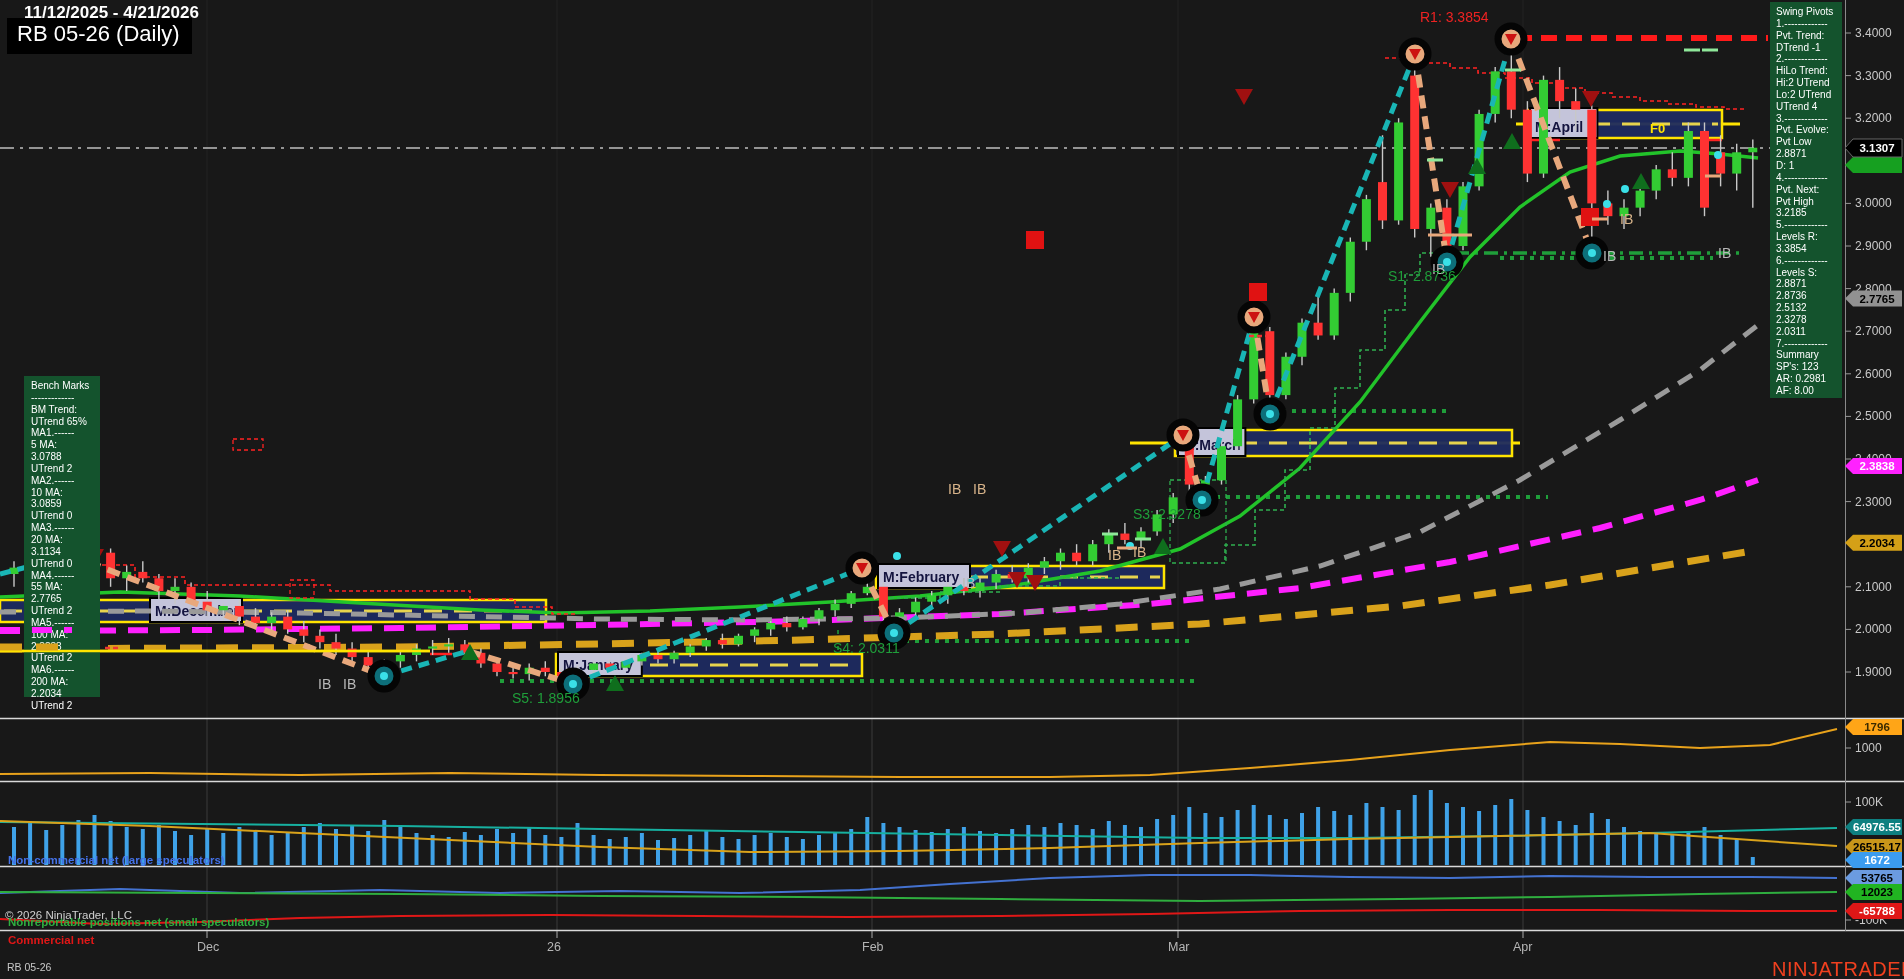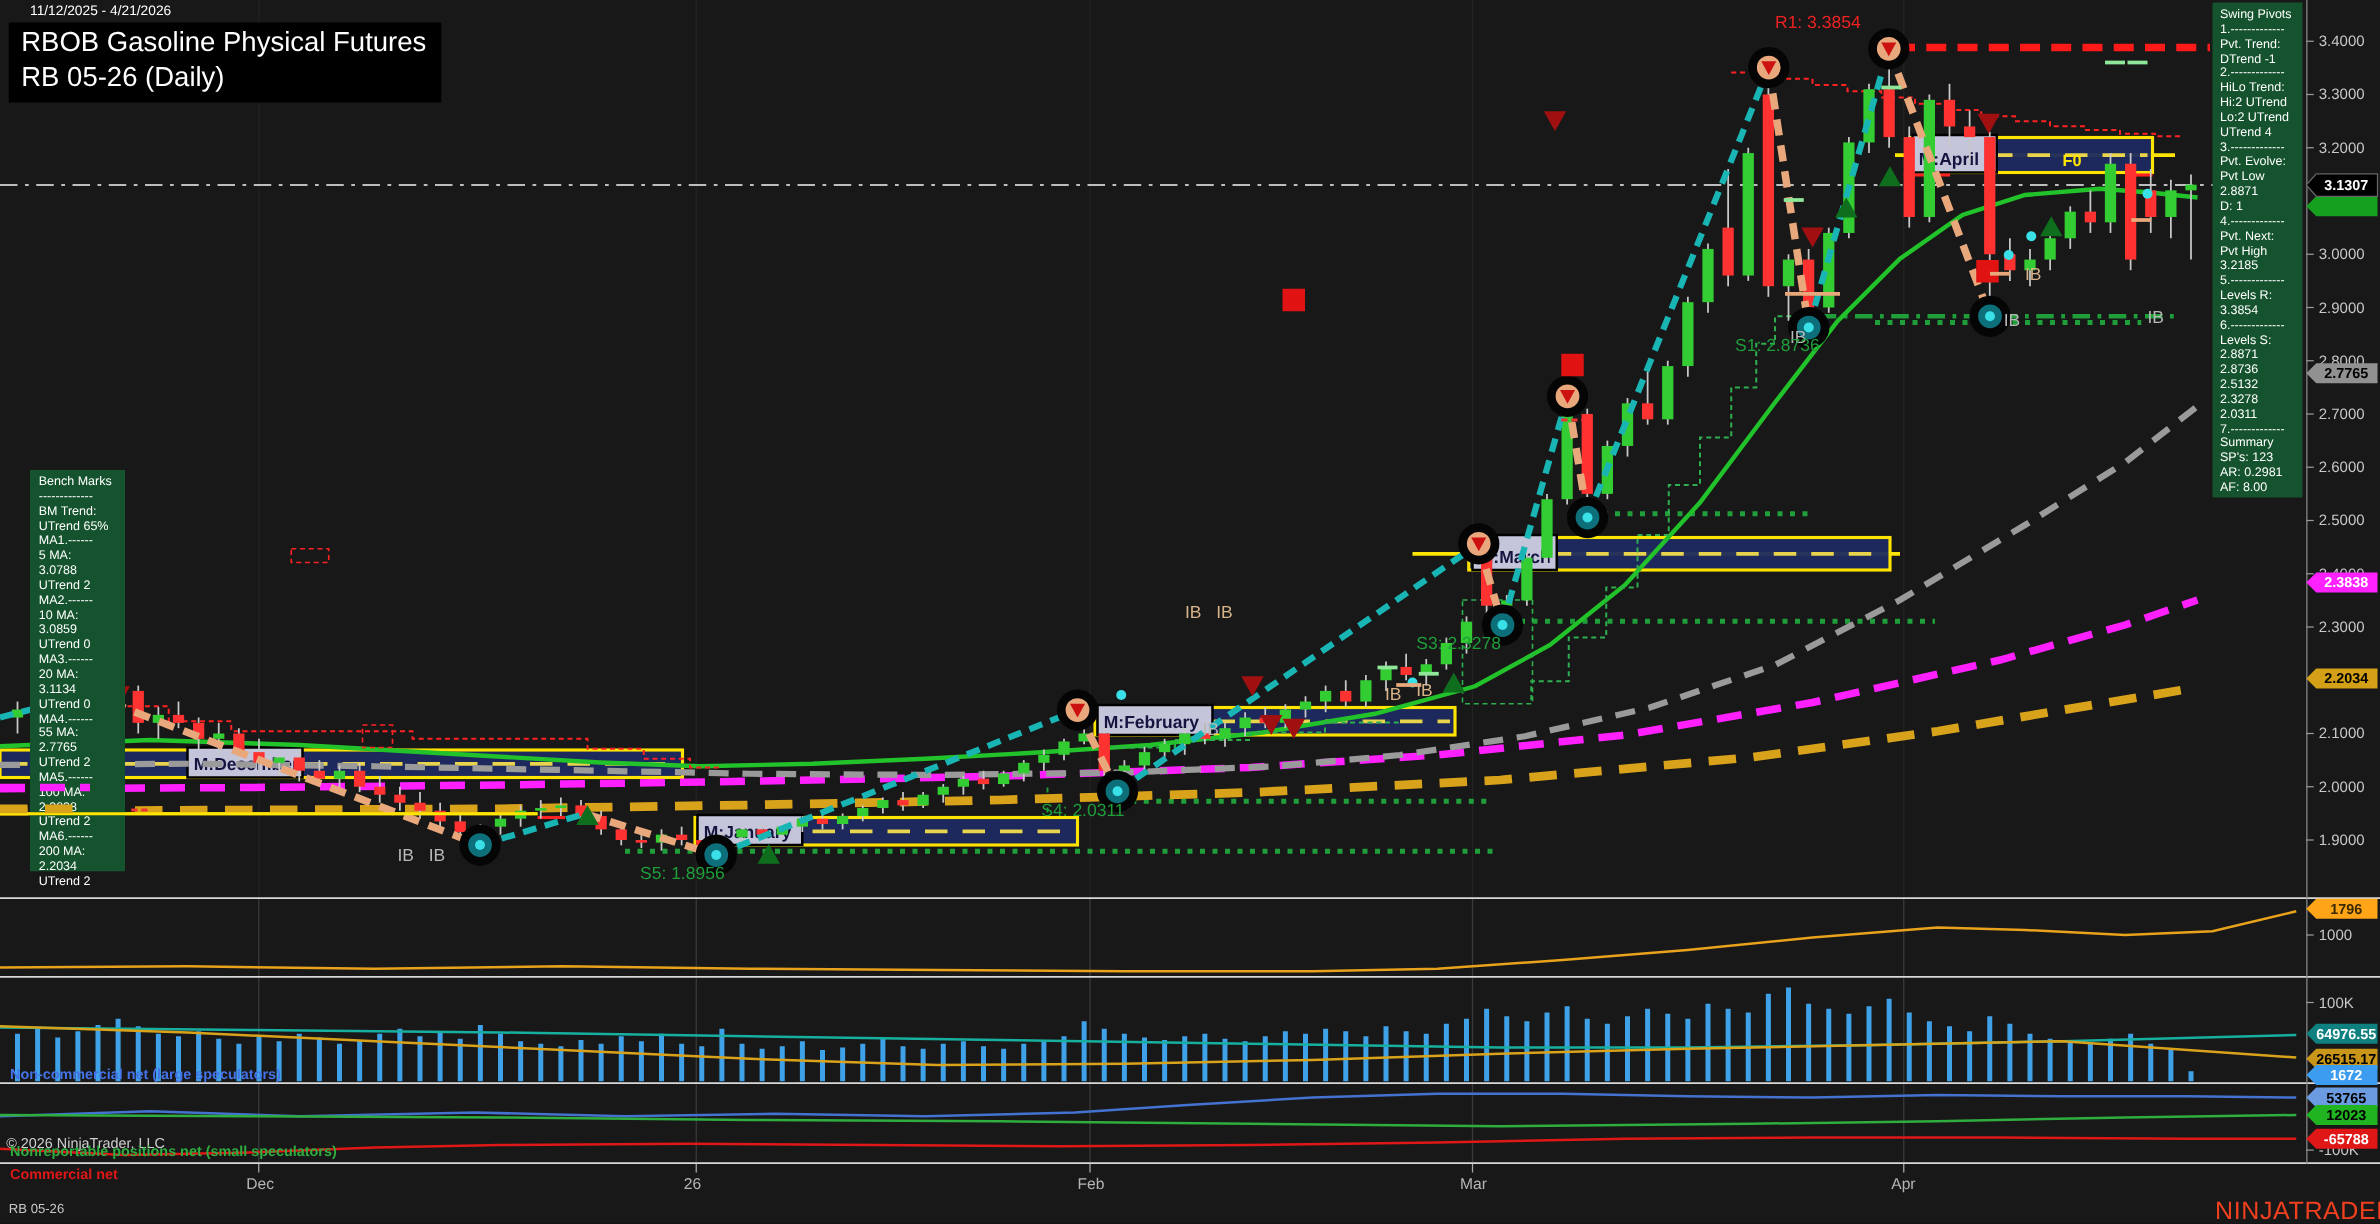--- a/index.html
+++ b/index.html
@@ -6,21 +6,21 @@
   #screen{position:relative;width:1904px;height:979px;background:#181818;overflow:hidden;
           font-family:"Liberation Sans",sans-serif;}
   svg text{font-family:"Liberation Sans",sans-serif;}
   #chart-svg,#overlay-svg{position:absolute;left:0;top:0;}
   #chart-svg{z-index:1;}
   .sidepanel{position:absolute;background:#14532d;color:#fff;z-index:2;
              font:10px/11.85px "Liberation Sans",sans-serif;white-space:pre;}
   #bench-panel{left:0;top:376px;width:66px;height:313px;padding:4px 3px 4px 7px;margin-left:24px;}
   #swing-panel{left:1770px;top:2px;width:64px;height:388px;padding:4px 2px 4px 6px;}
   #overlay-svg{z-index:3;pointer-events:none;}
-  #date-range{position:absolute;left:24px;top:3px;color:#fff;font-size:11px;font-weight:normal;z-index:4;}
+  #date-range{position:absolute;left:24px;top:3px;color:#fff;font-size:17px;font-weight:bold;z-index:4;}
   #title-box{position:absolute;left:7px;top:18px;background:#000;color:#fff;z-index:4;
              padding:2px 12px 6px 10px;font-size:22px;line-height:28px;}
   .cot-label{position:absolute;left:8px;z-index:4;font-size:11.5px;font-weight:bold;}
   #cot-blue{top:854px;color:#4472e8;text-align:center;}
   #cot-red{top:934px;color:#e01717;}
   #copyright{position:absolute;left:5px;top:909px;color:#cfcfcf;z-index:5;font-size:11.5px;text-align:right;}
   #cot-green{top:916px;color:#2fae3f;z-index:6;}
   #instrument-label{position:absolute;left:7px;top:961px;color:#c8c8c8;font-size:10.5px;z-index:4;}
   #brand-logo{position:absolute;left:1772px;top:958px;color:#f0401f;font-size:20px;font-weight:normal;
               letter-spacing:.5px;z-index:4;}
@@ -647,21 +647,20 @@
   <div id="swing-panel" class="sidepanel"><div>Swing Pivots</div><div>1.-------------</div><div>Pvt. Trend:</div><div>DTrend -1</div><div>2.-------------</div><div>HiLo Trend:</div><div>Hi:2 UTrend</div><div>Lo:2 UTrend</div><div>UTrend 4</div><div>3.-------------</div><div>Pvt. Evolve:</div><div>Pvt Low</div><div>2.8871</div><div>D: 1</div><div>4.-------------</div><div>Pvt. Next:</div><div>Pvt High</div><div>3.2185</div><div>5.-------------</div><div>Levels R:</div><div>3.3854</div><div>6.-------------</div><div>Levels S:</div><div>2.8871</div><div>2.8736</div><div>2.5132</div><div>2.3278</div><div>2.0311</div><div>7.-------------</div><div>Summary</div><div>SP's: 123</div><div>AR: 0.2981</div><div>AF: 8.00</div></div>
 
   <svg id="overlay-svg" width="1904" height="979">
       <line x1="0" y1="651" x2="430" y2="651" stroke="#ffe400" stroke-width="2.5"></line>
       <line x1="0" y1="630" x2="72" y2="630" stroke="#ff1fff" stroke-width="6" stroke-dasharray="20,12"></line>
       <line x1="0" y1="647" x2="72" y2="647" stroke="#d9a21b" stroke-width="7" stroke-dasharray="22,14"></line>
     </svg>
 
   <div id="date-range">11/12/2025 - 4/21/2026</div>
   <div id="title-box">
-    <div>RBOB Gasoline Physical Futures</div>
     <div>RB 05-26 (Daily)</div>
   </div>
 
   <div id="cot-blue" class="cot-label">Non-commercial net (large speculators)</div>
   <div id="cot-red" class="cot-label">Commercial net</div>
   <div id="copyright">© 2026 NinjaTrader, LLC</div>
   <div id="cot-green" class="cot-label">Nonreportable positions net (small speculators)</div>
 
   <div id="instrument-label">RB 05-26</div>
   <div id="brand-logo">NINJATRADER</div>

